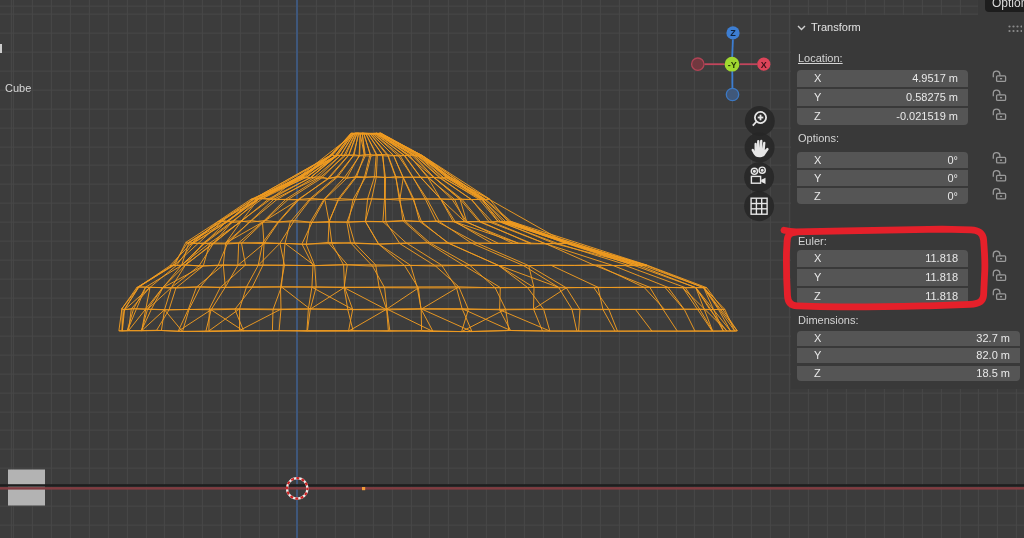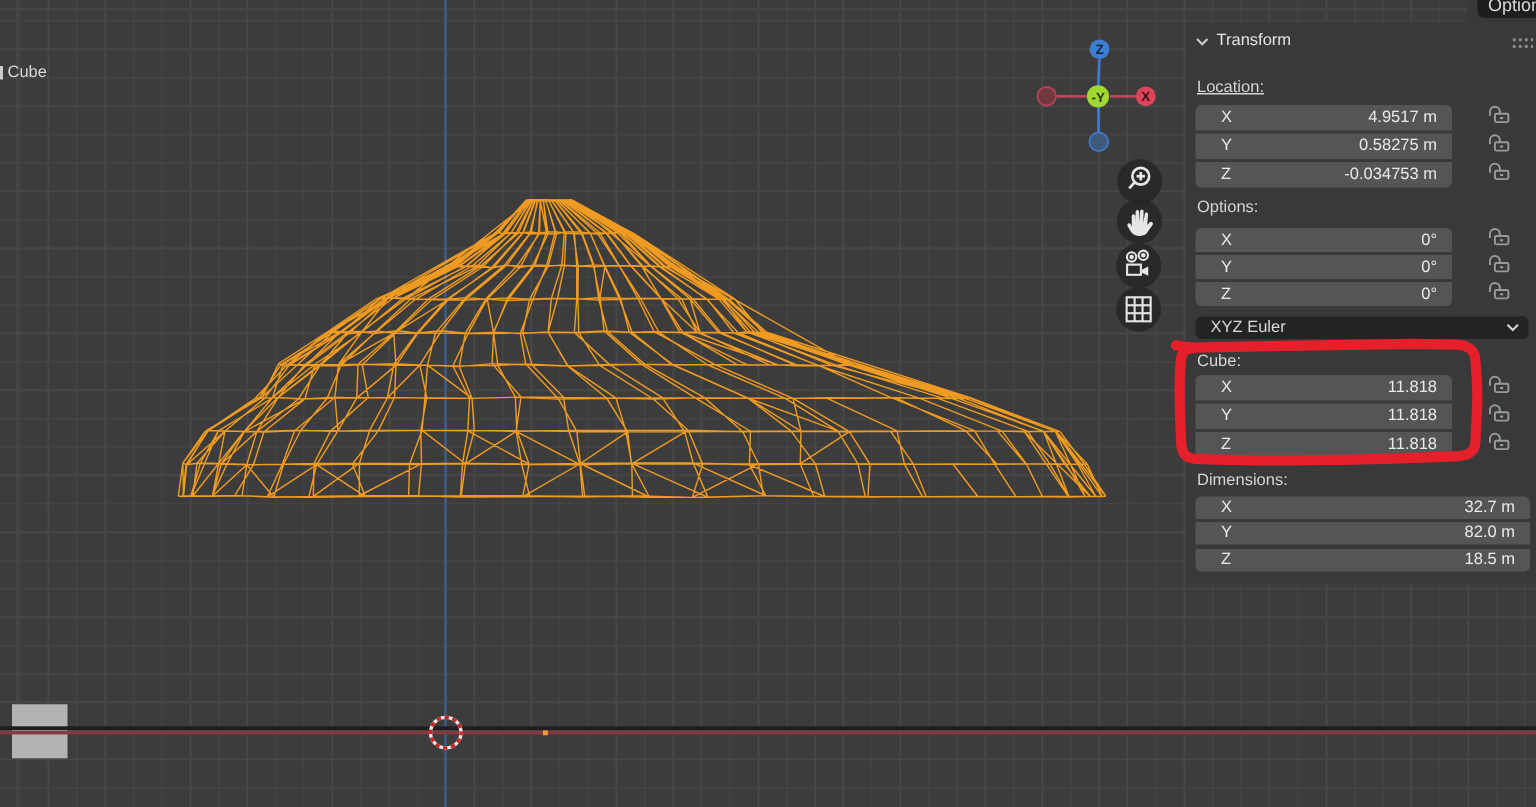--- a/index.html
+++ b/index.html
@@ -2,21 +2,21 @@
 <html><head><meta charset="utf-8">
 <style>
   html,body{margin:0;padding:0;width:1024px;height:538px;overflow:hidden;
     font-family:"Liberation Sans",sans-serif;}
   #stage{position:relative;width:1024px;height:538px;background-color:#3c3c3c;
     background-image:
       repeating-linear-gradient(to right, #474747 0 1px, transparent 1px 18.93px),
       repeating-linear-gradient(to bottom, #474747 0 1px, transparent 1px 18.93px);
     background-position: 12.9px 0, 0 13.6px;}
   #vp{position:absolute;left:0;top:0;}
-  .lbl{position:absolute;color:#d8d8d8;font-size:11px;}
+  .lbl{position:absolute;color:#d8d8d8;font-size:11px;margin-top:40px;}
   
   #panel{position:absolute;left:791px;top:15px;width:233px;height:374px;background:#393939;}
   #optbtn{position:absolute;left:985px;top:-6px;width:55px;height:18px;background:#1d1d1d;
     border-radius:4px;color:#d9d9d9;font-size:12px;line-height:18px;padding-left:7px;box-sizing:border-box;}
   .sec{position:absolute;left:7px;color:#d4d4d4;font-size:11px;}
   .frow{position:absolute;left:6px;width:171px;height:16.5px;background:#555555;
     color:#e9e9e9;font-size:11px;line-height:16.5px;}
   .frow .k{position:absolute;left:17px;}
   .frow .v{position:absolute;right:10px;}
   .dimrow{width:223px;}
@@ -130,44 +130,39 @@
     <div class="frow rt" style="top:55px;">
         <span class="k">X</span>
         <span class="v">4.9517 m</span>
       </div>
     <div class="frow" style="top:74px;">
         <span class="k">Y</span>
         <span class="v">0.58275 m</span>
       </div>
     <div class="frow rb" style="top:93px;">
         <span class="k">Z</span>
-        <span class="v">-0.034753 m</span>
+        <span class="v">-0.021519 m</span>
       </div>
 
     <div class="sec" style="top:117px;">Options:</div>
     <div class="frow rt" style="top:136.5px;">
         <span class="k">X</span>
         <span class="v">0°</span>
       </div>
     <div class="frow" style="top:154.5px;">
         <span class="k">Y</span>
         <span class="v">0°</span>
       </div>
     <div class="frow rb" style="top:172.5px;">
         <span class="k">Z</span>
         <span class="v">0°</span>
       </div>
 
-    <div id="euler"><span>XYZ Euler</span>
-      <svg width="9" height="7" viewBox="0 0 9 7" style="position:absolute;right:6px;top:4px">
-          <polyline points="1,1.5 4.5,5 8,1.5" fill="none" stroke="#cfcfcf" stroke-width="1.5"></polyline>
-        </svg>
-    </div>
-
-    <div class="sec" style="top:220px;">Cube:</div>
+
+    <div class="sec" style="top:220px;">Euler:</div>
     <div class="frow rt" style="top:235px;">
         <span class="k">X</span>
         <span class="v">11.818</span>
       </div>
     <div class="frow" style="top:254px;">
         <span class="k">Y</span>
         <span class="v">11.818</span>
       </div>
     <div class="frow rb" style="top:273px;">
         <span class="k">Z</span>

